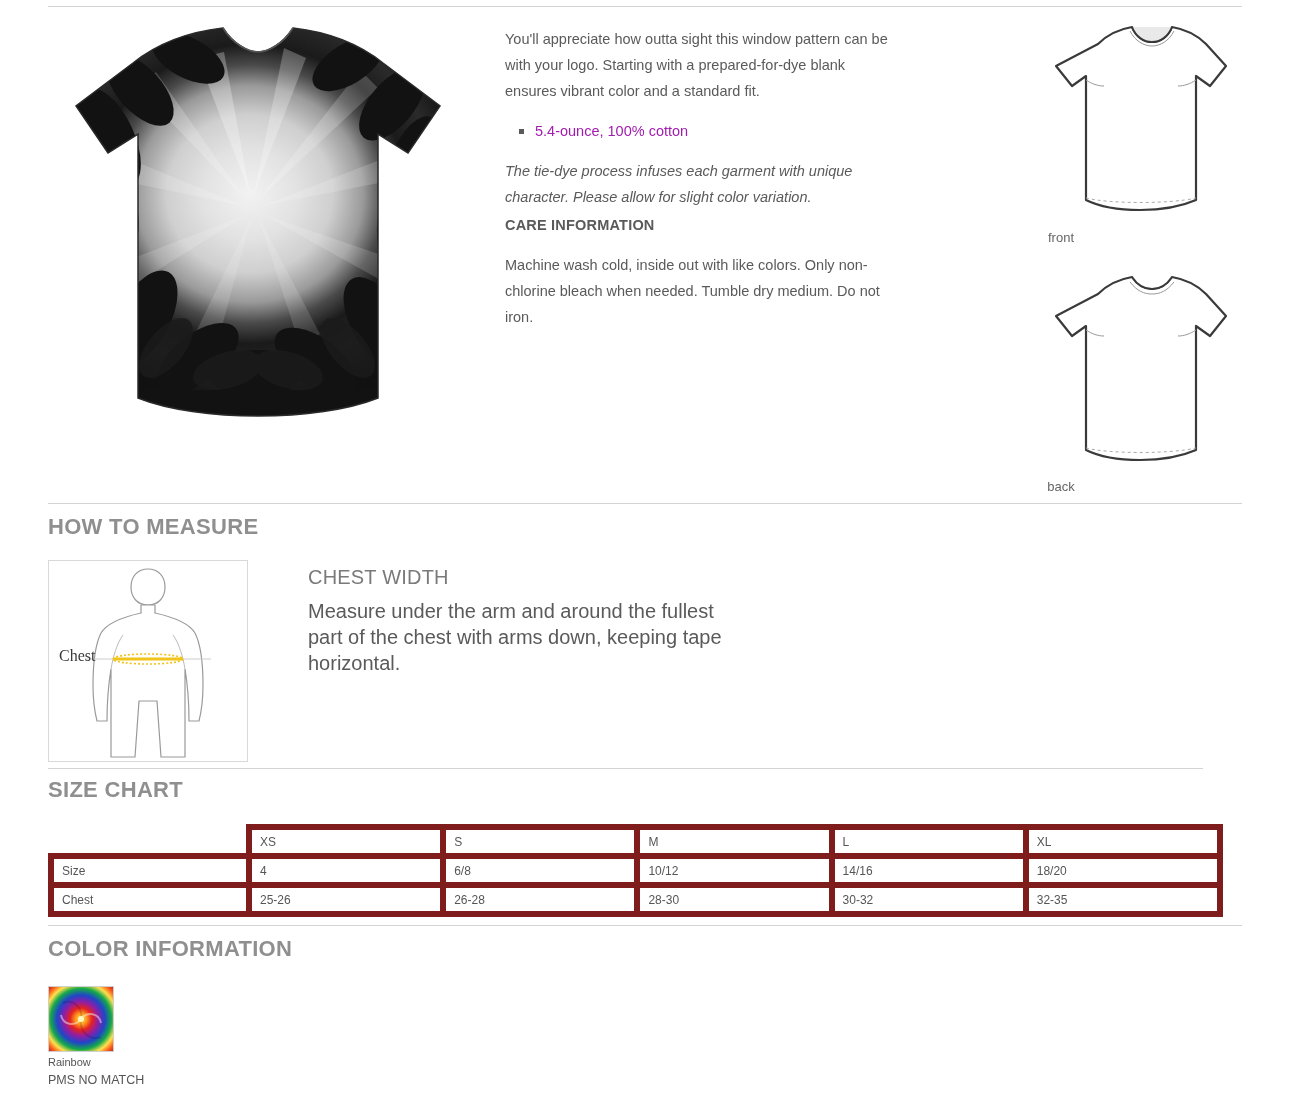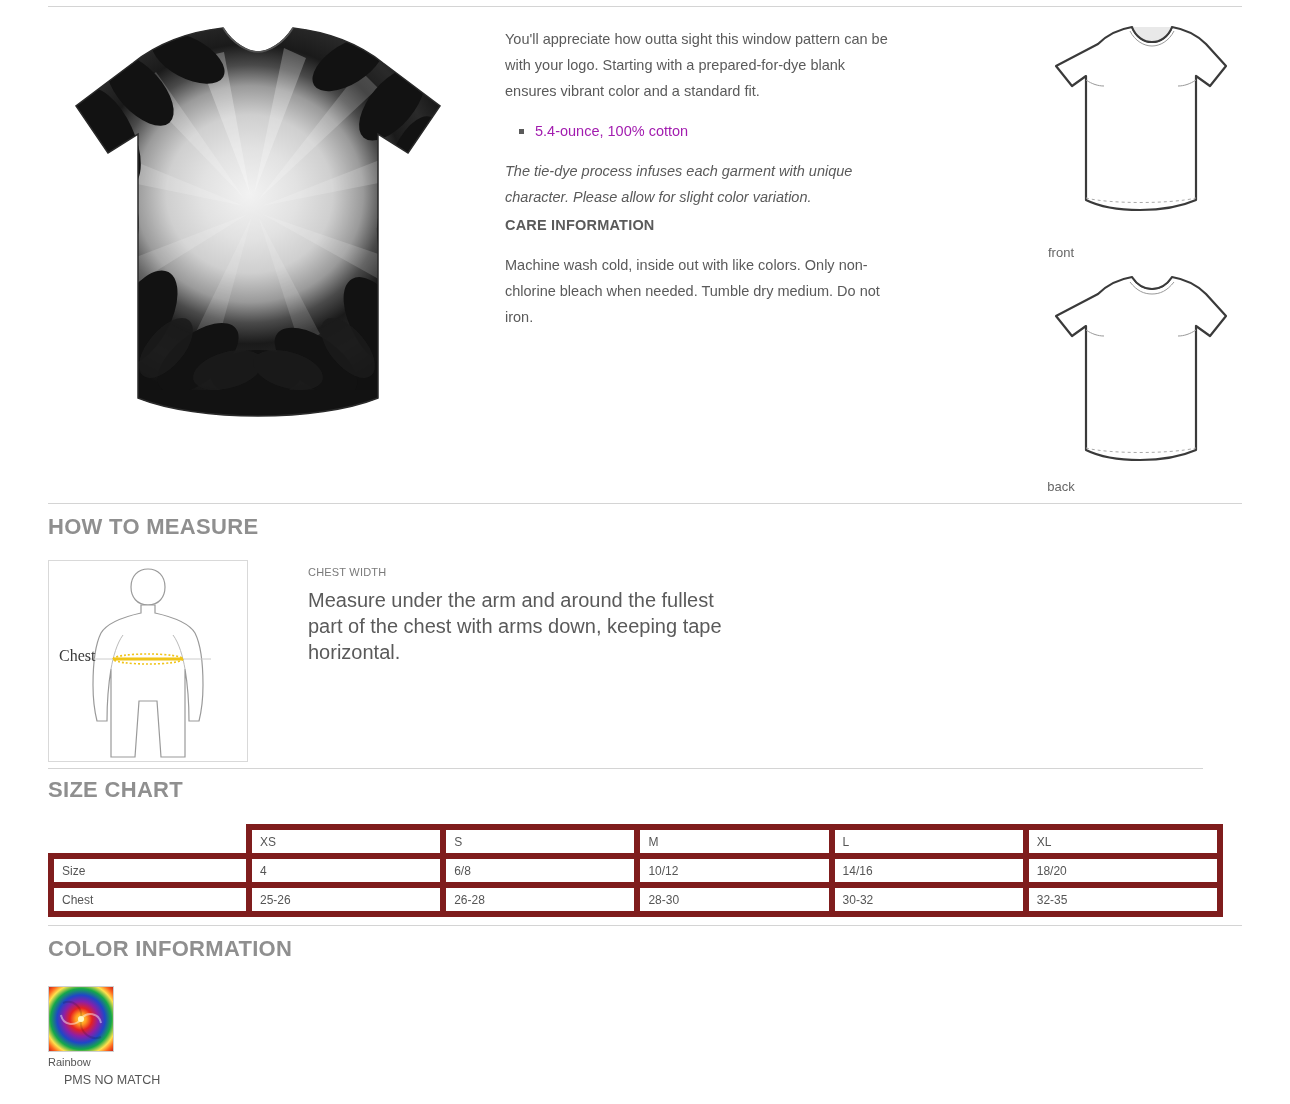--- a/index.html
+++ b/index.html
@@ -110,21 +110,21 @@
     height: 200px;
   }
   .sketch-caption {
     position: absolute;
     font-size: 13px;
     color: #666;
     text-align: center;
     width: 190px;
     left: 966px;
   }
-  .cap-front { top: 245px; }
+  .cap-front { top: 230px; }
   .cap-back  { top: 479px; }
 
   
   .rule {
     position: absolute;
     background: #d4d4d4;
     height: 1px;
   }
   .rule-measure { left: 48px; top: 503px; width: 1194px; }
   .rule-sizechart { left: 48px; top: 768px; width: 1155px; }
@@ -159,21 +159,21 @@
     color: #3a3a3a;
     font-family: "Liberation Serif", serif;
   }
   .measure-text {
     position: absolute;
     left: 308px;
     top: 566px;
     width: 430px;
   }
   .measure-head {
-    font-size: 11px;
+    font-size: 20px;
     color: #7a7a7a;
     margin: 0 0 9px 0;
     letter-spacing: 0.2px;
   }
   .measure-body {
     font-size: 20px;
     line-height: 26px;
     color: #5a5a5a;
     margin: 0;
   }
@@ -216,21 +216,21 @@
   }
   .swatch-name {
     position: absolute;
     left: 48px;
     top: 1056px;
     font-size: 11px;
     color: #555;
   }
   .swatch-pms {
     position: absolute;
-    left: 64px;
+    left: 48px;
     top: 1073px;
     font-size: 12.5px;
     color: #555;
   }
 </style>
 </head>
 <body>
 
 <div class="page">
 

